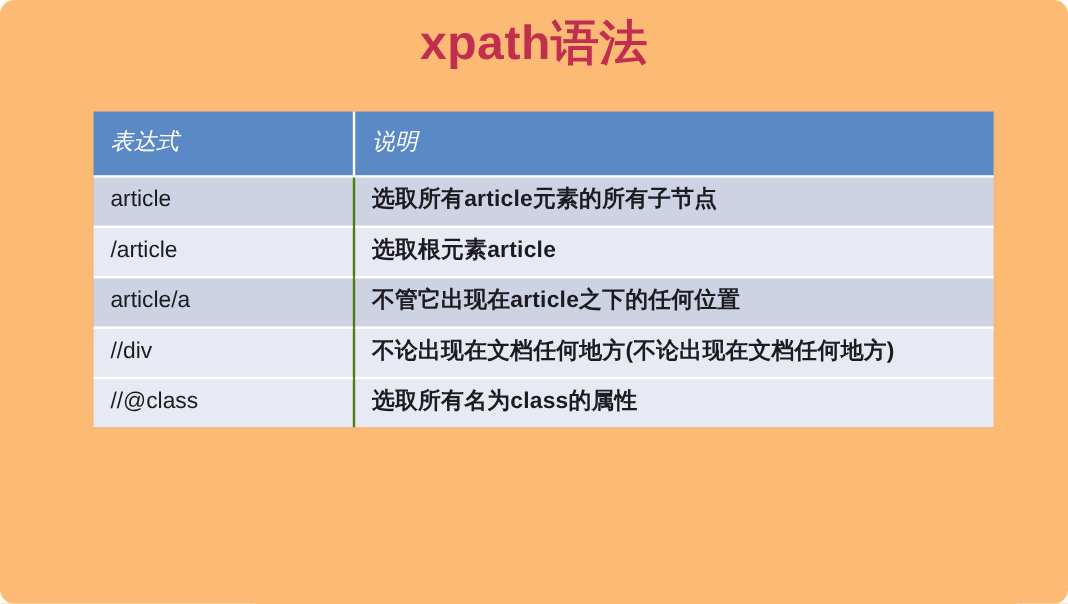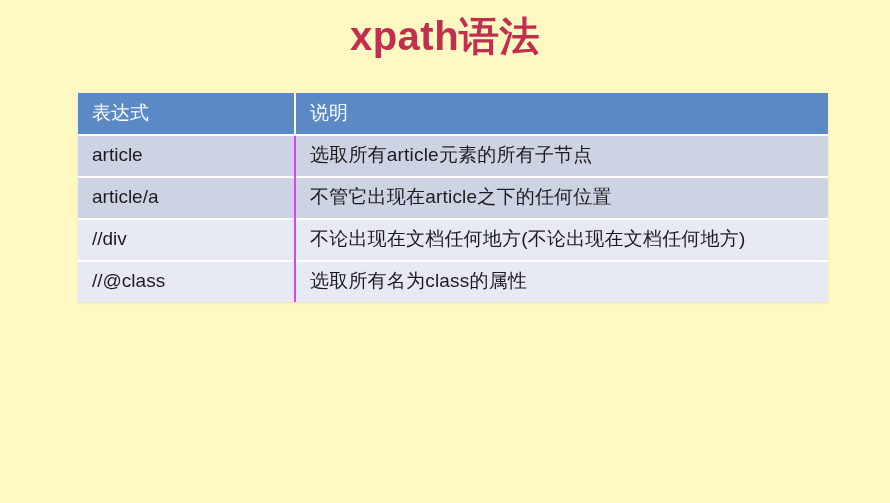--- a/index.html
+++ b/index.html
@@ -11,21 +11,22 @@
     height: 503px;
     background: #fdfdfd;
     font-family: "Liberation Sans", "DejaVu Sans", sans-serif;
     overflow: hidden;
     position: relative;
   }
 
   .slide {
     position: absolute;
     inset: 0;
-    background: #fef9c3;
+    background: #fdba74;
+    border-radius: 12px;
   }
 
   .slide-title {
     position: absolute;
     top: 14px;
     left: 0;
     width: 890px;
     text-align: center;
     color: #c22f4e;
     font-size: 40px;
@@ -55,22 +56,23 @@
     border: none;
     box-sizing: border-box;
   }
 
   .xpath-table thead th {
     background: #5b89c6;
     color: #ffffff;
     font-size: 19px;
     font-weight: normal;
     text-align: left;
-    height: 42px;
+    height: 54px;
     line-height: 1.25;
+    font-style: italic;
   }
 
   .xpath-table thead th.th-desc {
     border-left: 2px solid #ffffff;
     margin-top: 33px;
   }
 
   .xpath-table tbody tr.row-odd td {
     background: #ced3e4;
     margin-top: 36px;
@@ -80,22 +82,23 @@
   }
 
   .xpath-table tbody td {
     font-size: 19px;
     color: #1b1b20;
     line-height: 1.42;
     border-top: 2px solid #ffffff;
   }
 
   .xpath-table tbody td.td-desc {
-    border-left: 2px solid #d946ef;
+    border-left: 2px solid #4d7c0f;
     letter-spacing: 0.2px;
+    font-weight: bold;
   }
 
   .xpath-table tbody td.td-expr {
     white-space: nowrap;
   }
 
   .cell-text {
     display: block;
   }
 </style>
@@ -119,20 +122,28 @@
     </thead>
     <tbody>
       <tr class="row-odd">
         <td class="td-expr">
           <span class="cell-text">article</span>
         </td>
         <td class="td-desc">
           <span class="cell-text">选取所有article元素的所有子节点</span>
         </td>
       </tr>
+      <tr class="row-even">
+        <td class="td-expr">
+          <span class="cell-text">/article</span>
+        </td>
+        <td class="td-desc">
+          <span class="cell-text">选取根元素article</span>
+        </td>
+      </tr>
       <tr class="row-odd">
         <td class="td-expr">
           <span class="cell-text">article/a</span>
         </td>
         <td class="td-desc">
           <span class="cell-text">不管它出现在article之下的任何位置</span>
         </td>
       </tr>
       <tr class="row-even">
         <td class="td-expr">

